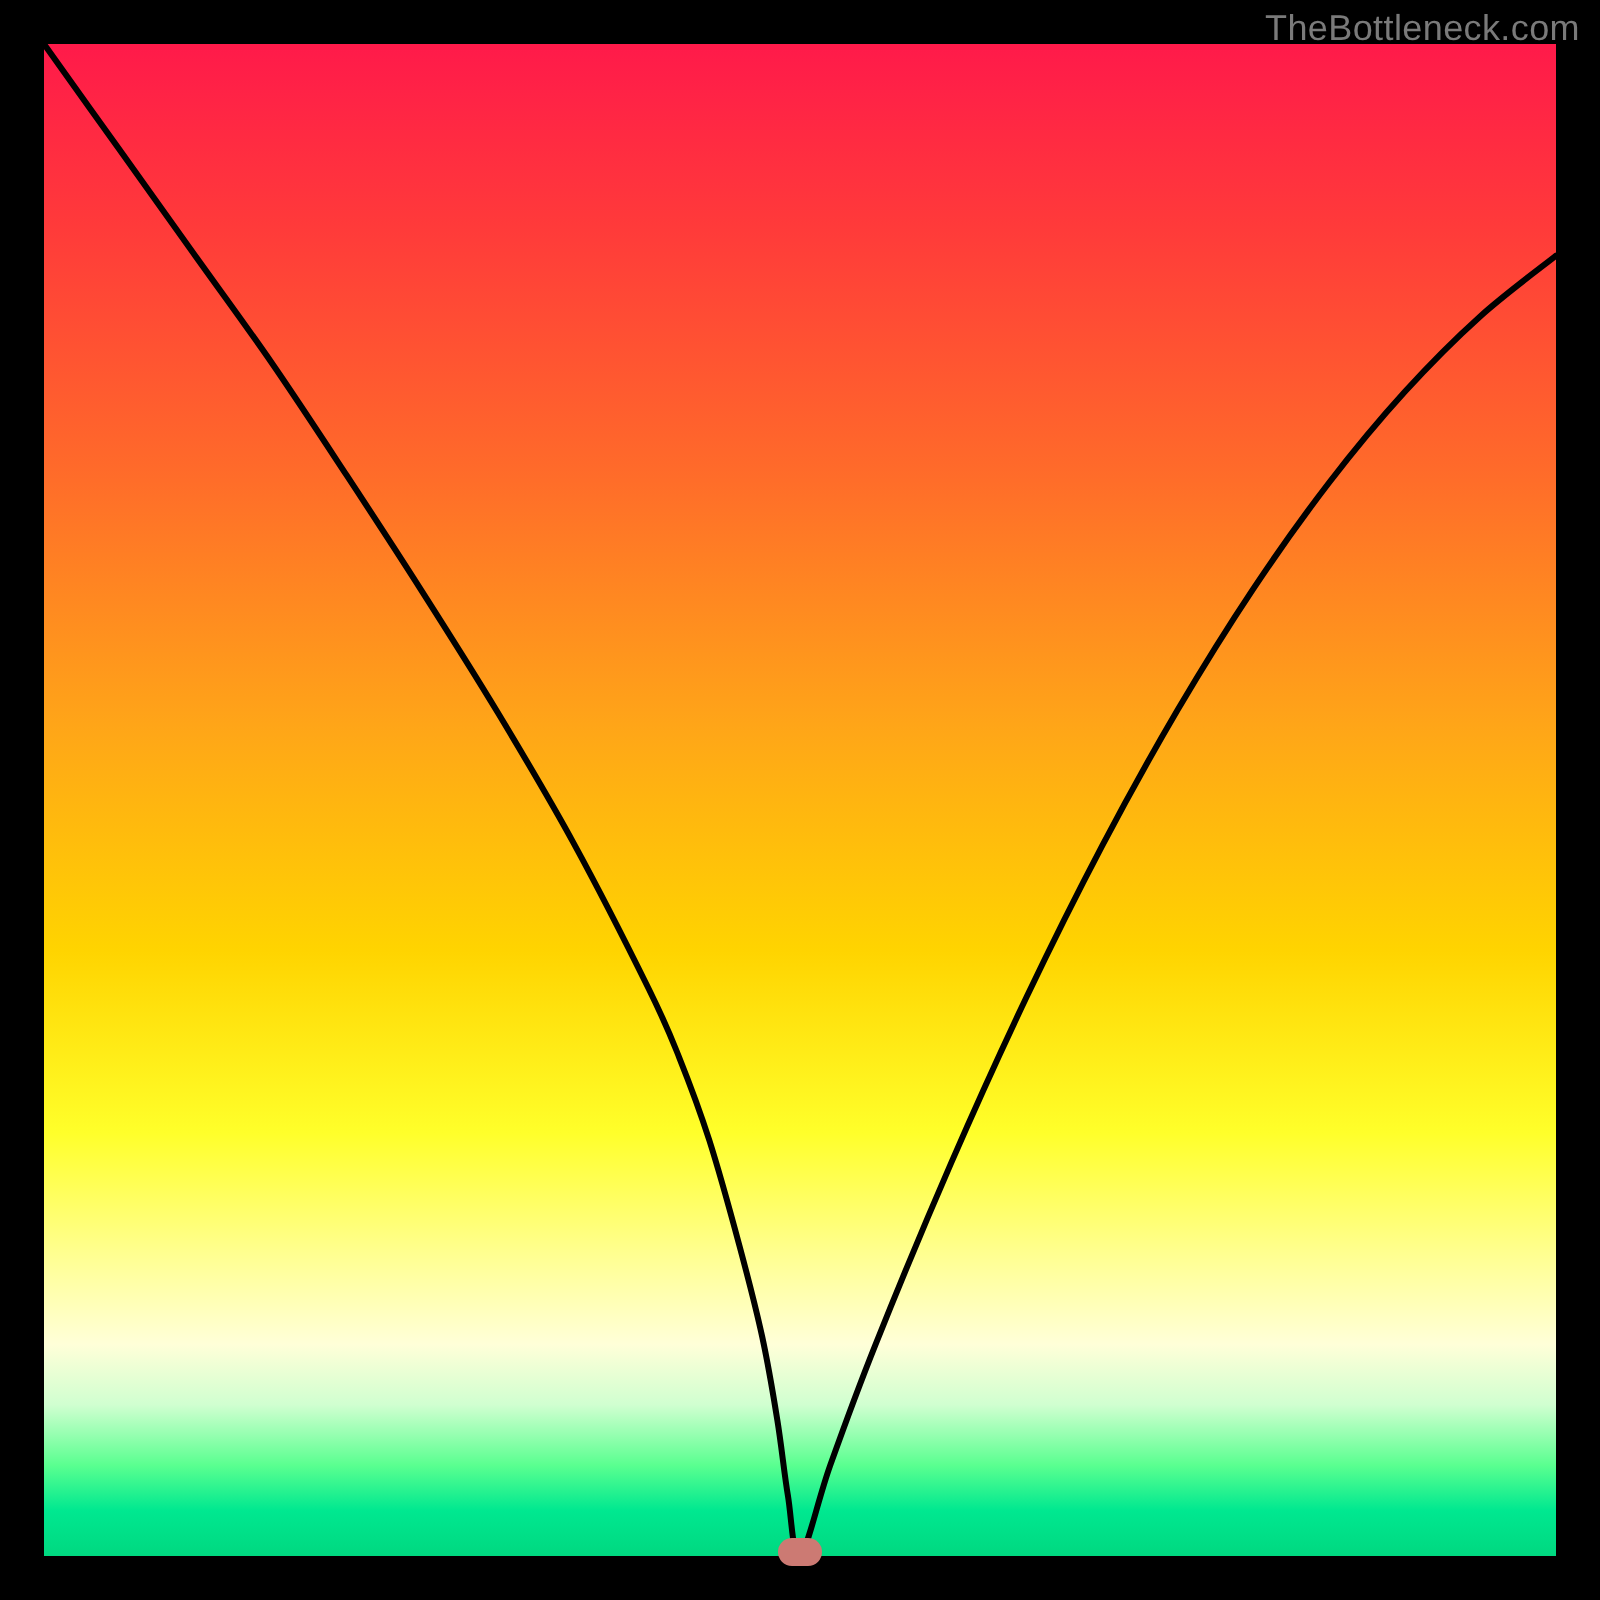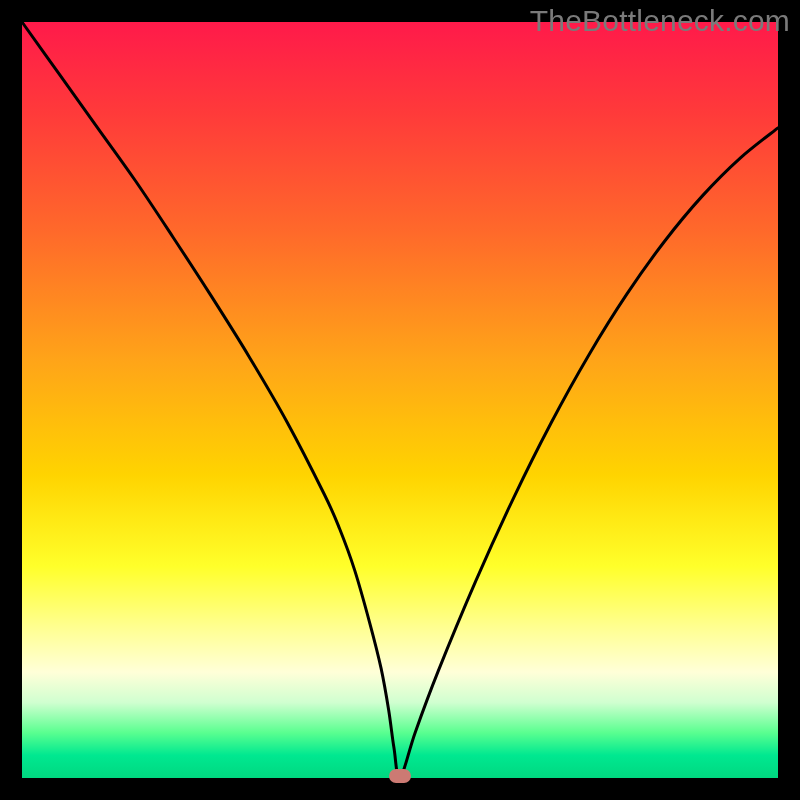--- a/index.html
+++ b/index.html
@@ -28,21 +28,21 @@
       #d0ffd0 90%,
       #5aff90 94%,
       #00e890 97%,
       #00d880 100%);
   }
   .watermark {
     position: absolute;
     top: 4px;
     right: 10px;
     font-family: Arial, Helvetica, sans-serif;
-    font-size: 30px;
+    font-size: 18px;
     font-weight: 500;
     color: #7a7a7a;
     letter-spacing: 0.2px;
     user-select: none;
   }
   svg.curve {
     position: absolute;
     left: 0; top: 0;
     width: 100%; height: 100%;
     overflow: visible;

